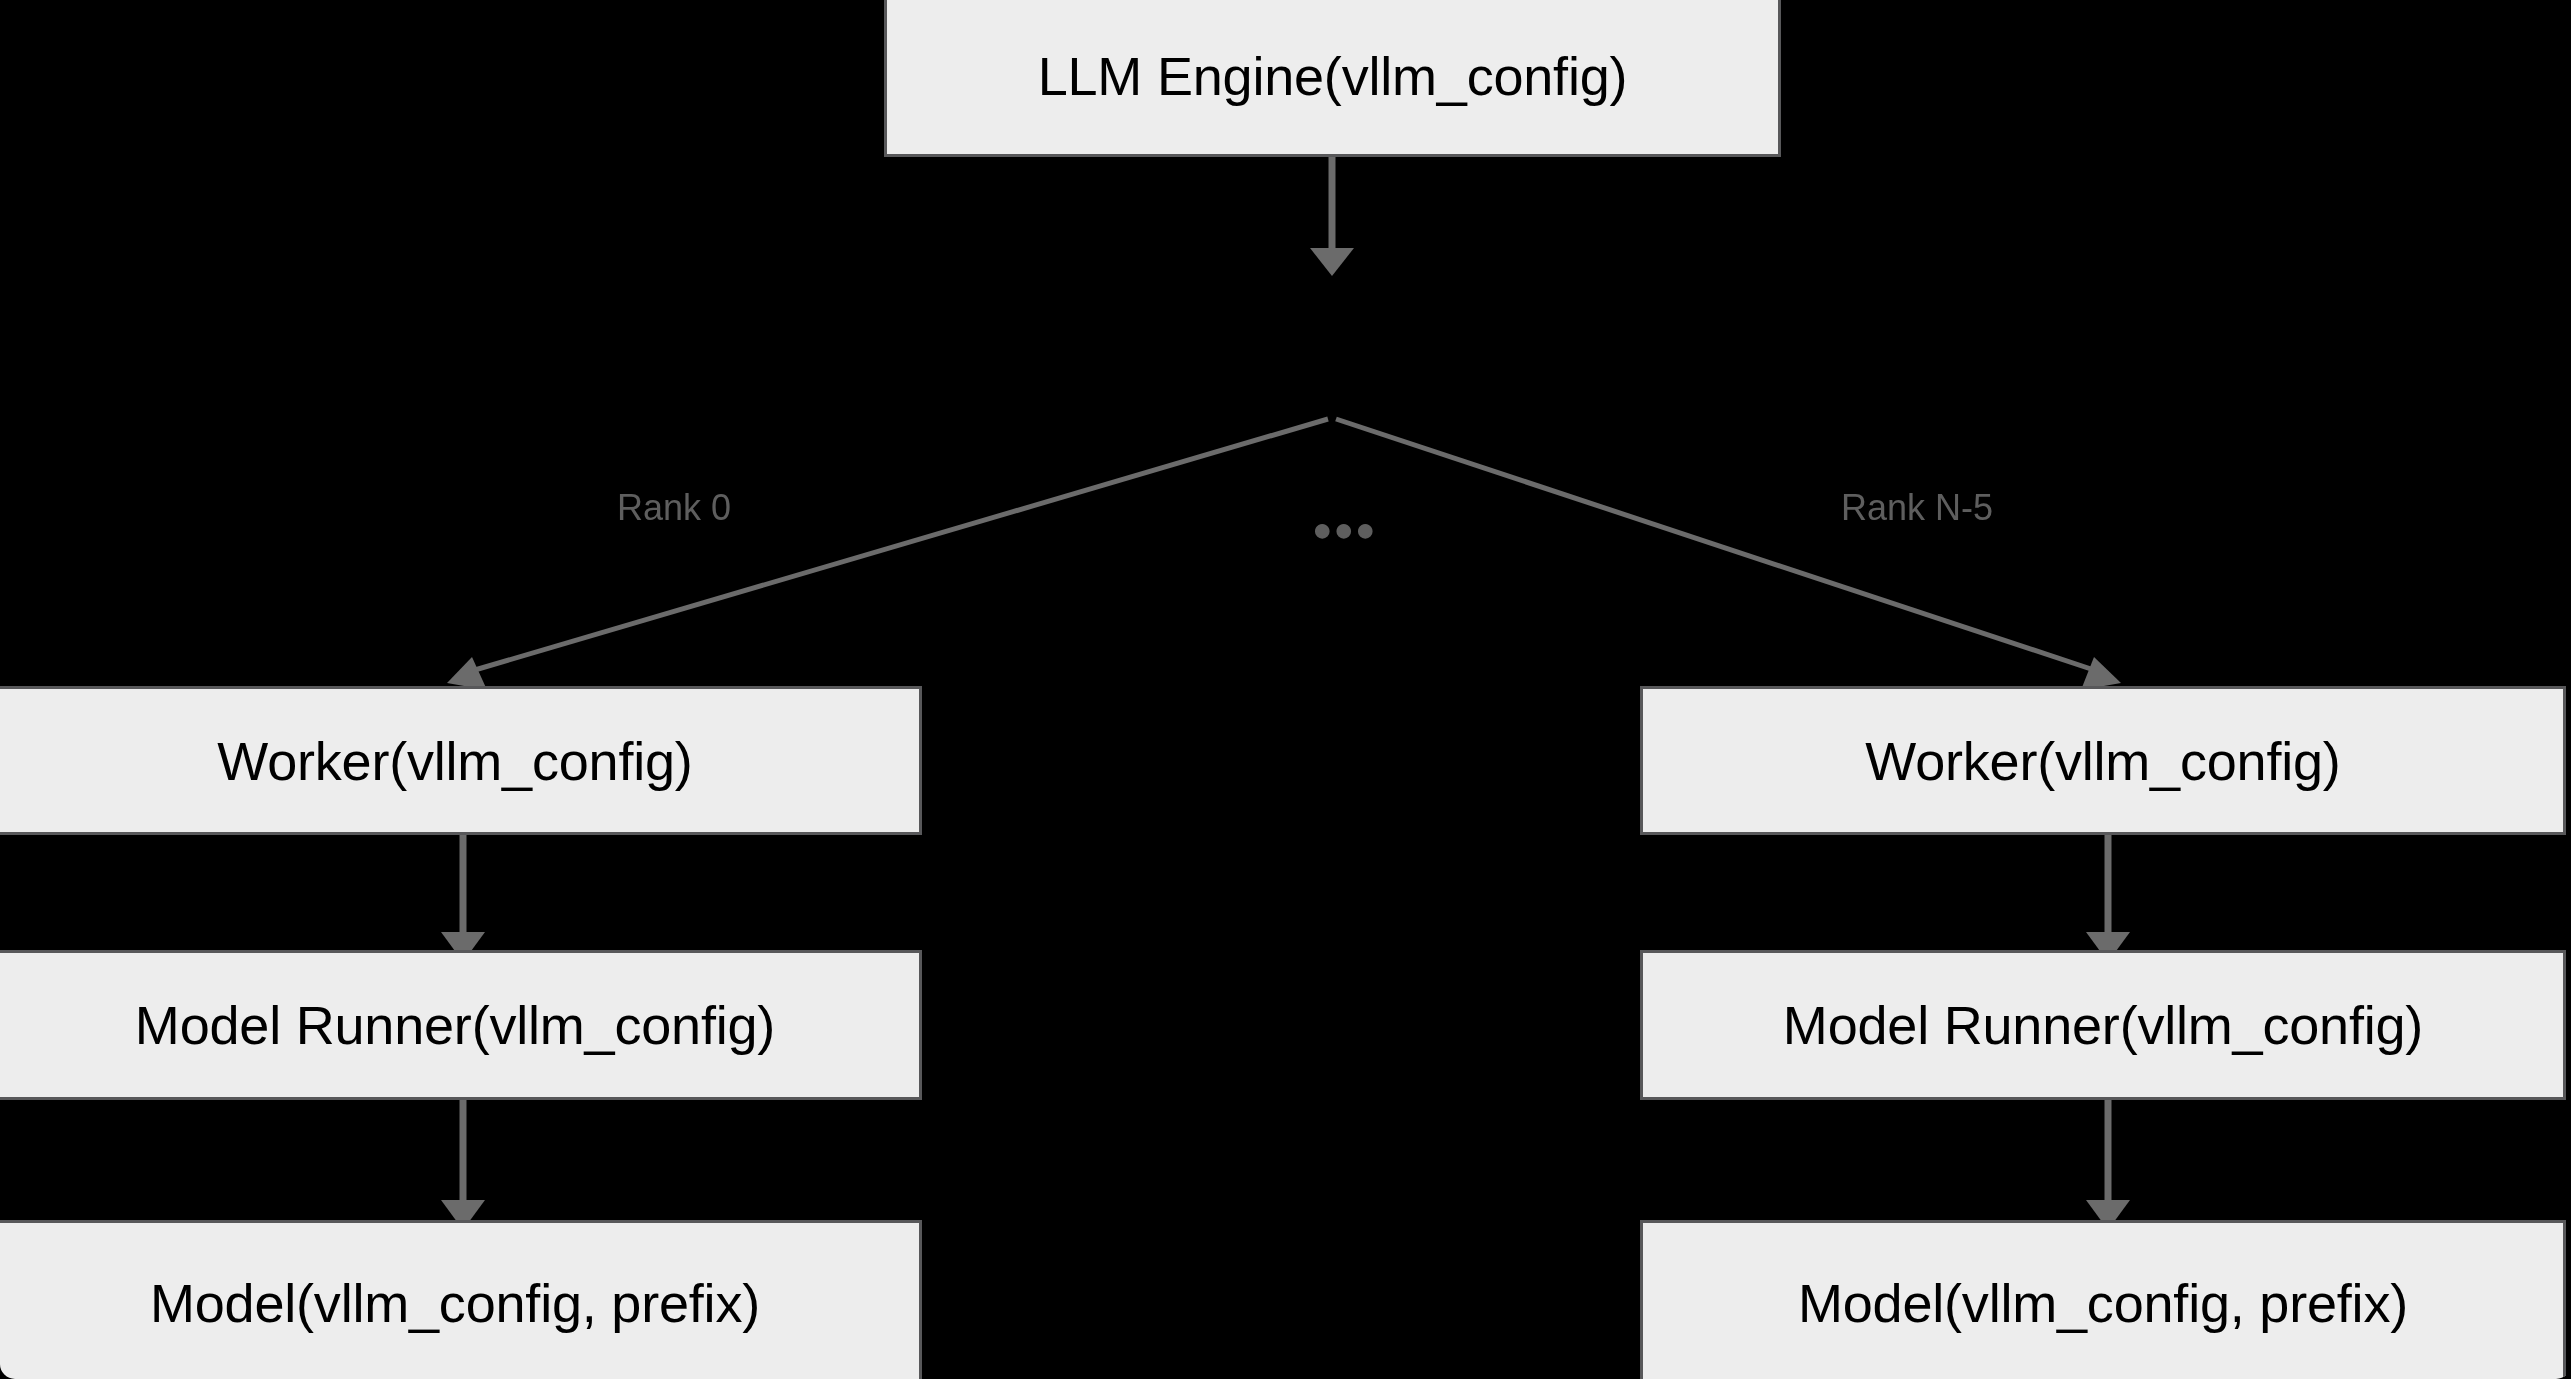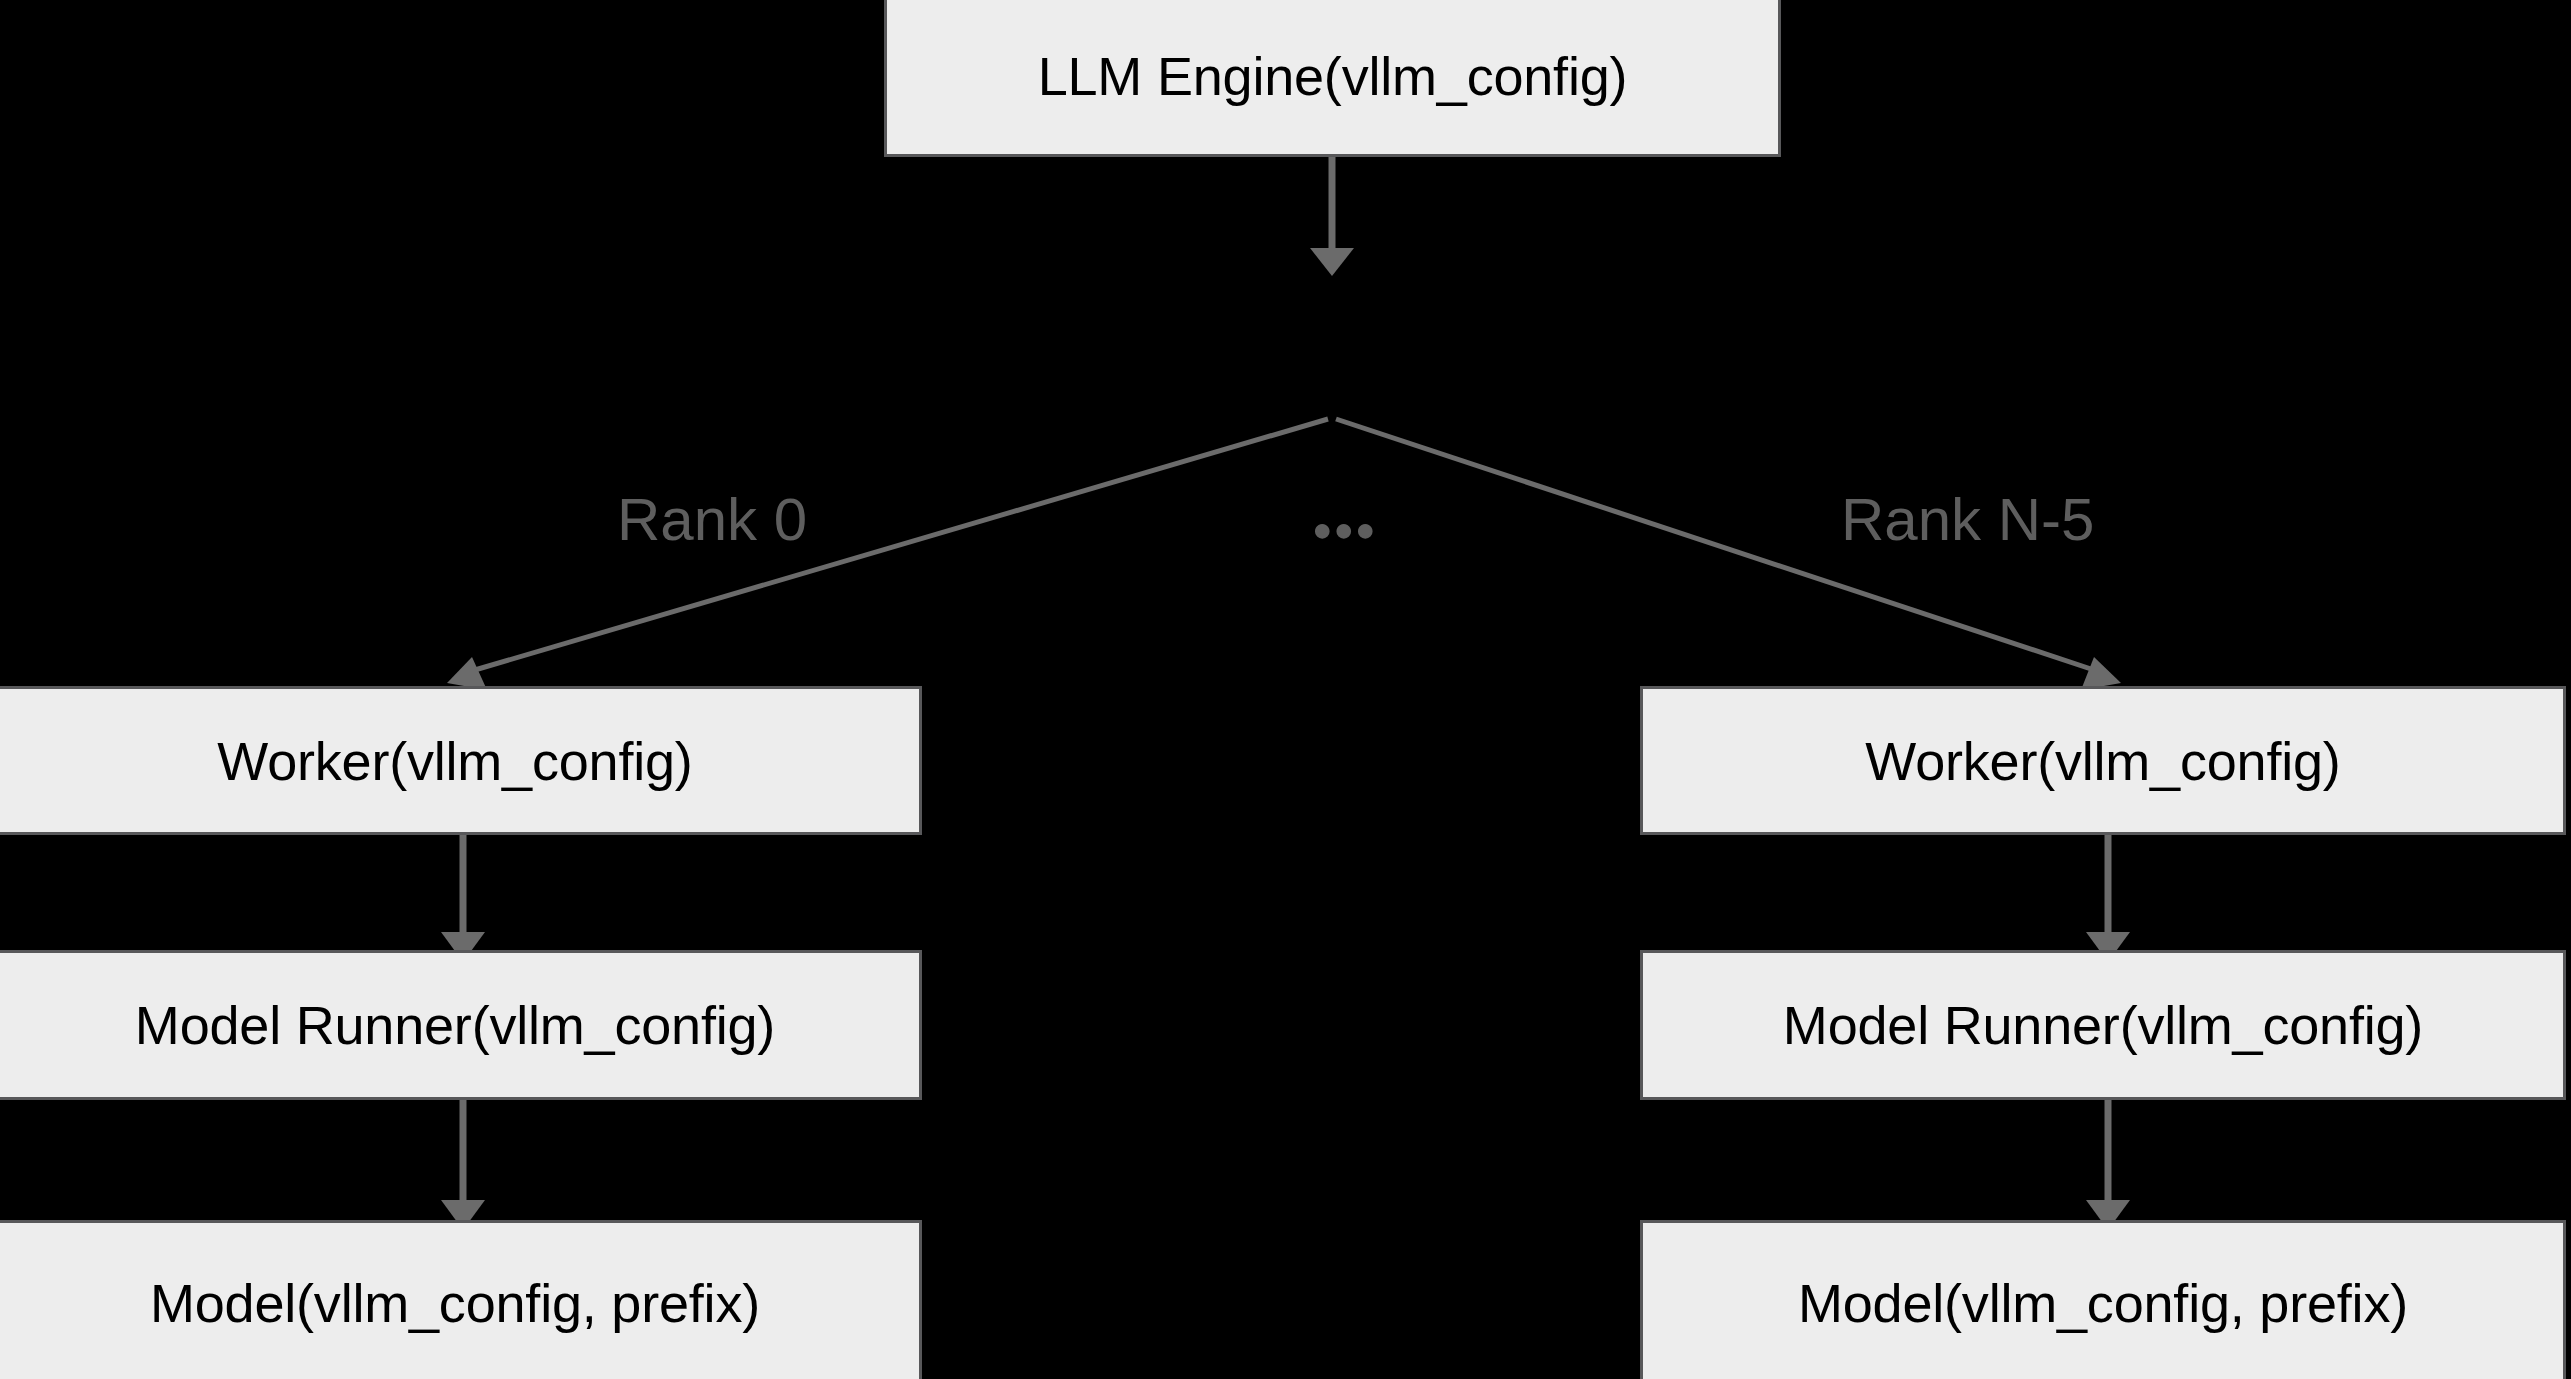--- a/index.html
+++ b/index.html
@@ -7,20 +7,21 @@
     padding: 0;
     background: #000000;
   }
   #canvas {
     position: relative;
     width: 2571px;
     height: 1379px;
     background: #000000;
     overflow: hidden;
     font-family: "Liberation Sans", "DejaVu Sans", sans-serif;
+    border-radius: 15px;
   }
   #edge-layer {
     position: absolute;
     left: 0;
     top: 0;
     width: 2571px;
     height: 1379px;
     pointer-events: none;
   }
   .node {
@@ -38,21 +39,21 @@
     white-space: nowrap;
     z-index: 3;
   }
   .node-label {
     display: block;
     line-height: 1;
   }
   .edge-label {
     position: absolute;
     color: #5e5e5e;
-    font-size: 60px;
+    font-size: 36px;
     font-weight: 400;
     white-space: nowrap;
     z-index: 2;
     line-height: 1;
   }
   .edge-label.ellipsis {
     font-size: 34px;
     letter-spacing: 1px;
   }
 

